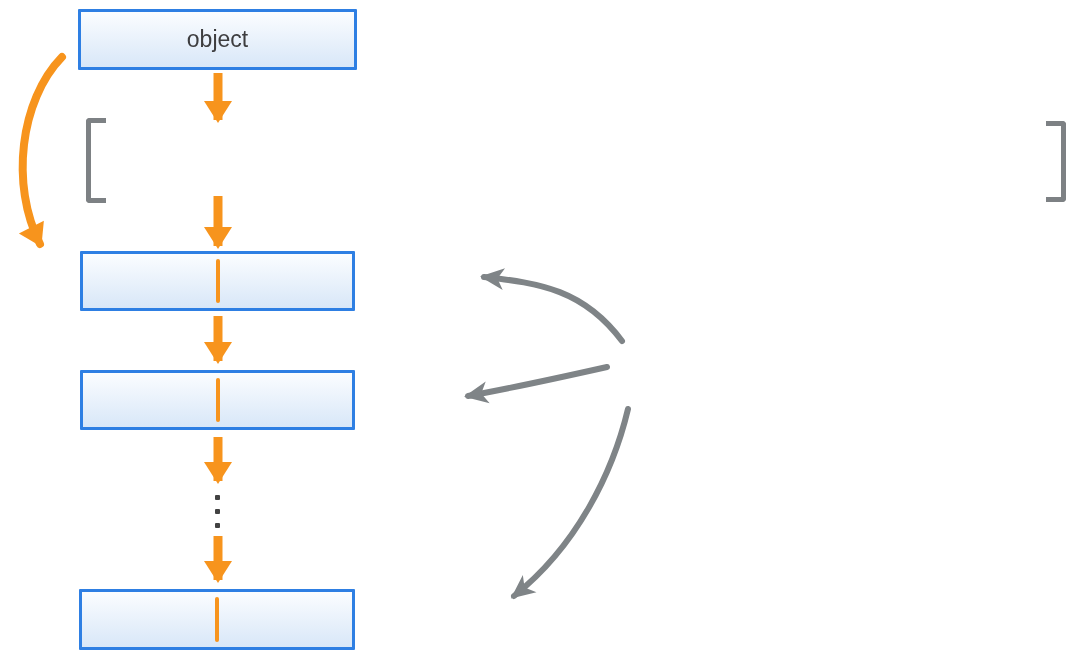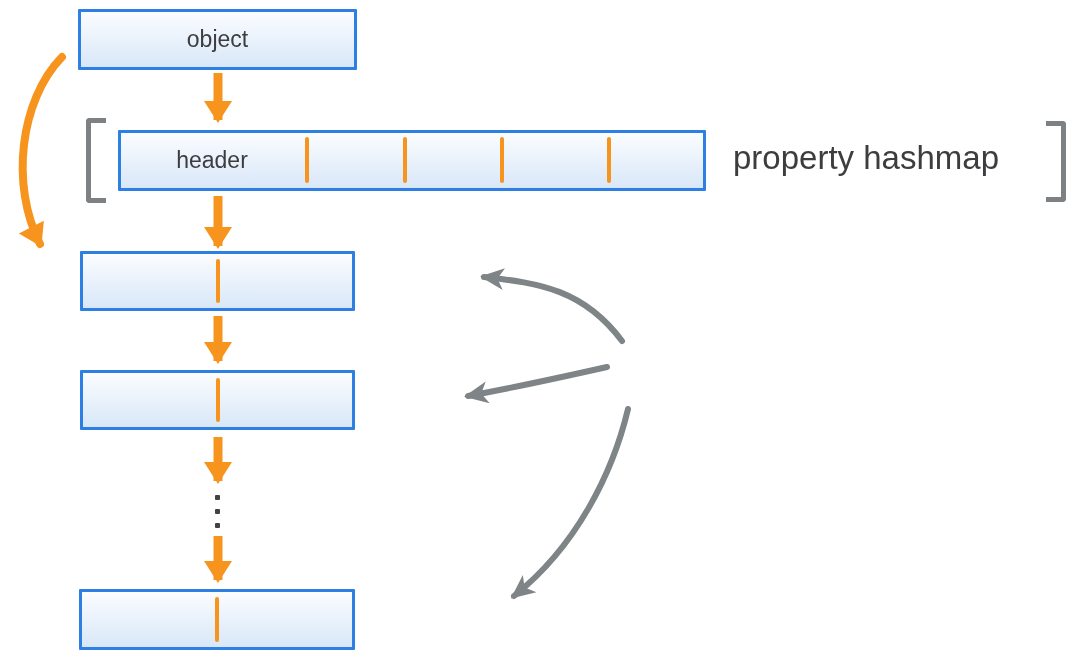--- a/index.html
+++ b/index.html
@@ -142,31 +142,23 @@
     <path d="M 607 367 C 558 378, 512 388, 468 396" fill="none" stroke="#7f8487" stroke-width="6" stroke-linecap="round" marker-end="url(#gh)"></path>
     <path d="M 628 409 C 613 472, 577 546, 514 596" fill="none" stroke="#7f8487" stroke-width="6" stroke-linecap="round" marker-end="url(#gh)"></path>
   </svg>
 
   <div class="bluebox" style="left:78px; top:9px; width:279px; height:61px;">
     <span class="box-label">object</span>
   </div>
 
   <div class="bracket bracket-left"></div>
 
-  <div class="bluebox" style="left:118px; top:130px; width:588px; height:61px;">
-    <span class="header-label-cell">header</span>
-    <div class="tick" style="left:184px;"></div>
-    <div class="tick" style="left:282px;"></div>
-    <div class="tick" style="left:379px;"></div>
-    <div class="tick" style="left:486px;"></div>
-  </div>
 
   <div class="bracket bracket-right"></div>
 
-  <span class="big-label hashmap-label">property hashmap</span>
 
   <div class="bluebox" style="left:80px; top:251px; width:275px; height:60px;">
     <div class="pair-divider"></div>
   </div>
 
   <div class="bluebox" style="left:80px; top:370px; width:275px; height:60px;">
     <div class="pair-divider"></div>
   </div>
 
   <div class="vdot" style="top:495px;"></div>

